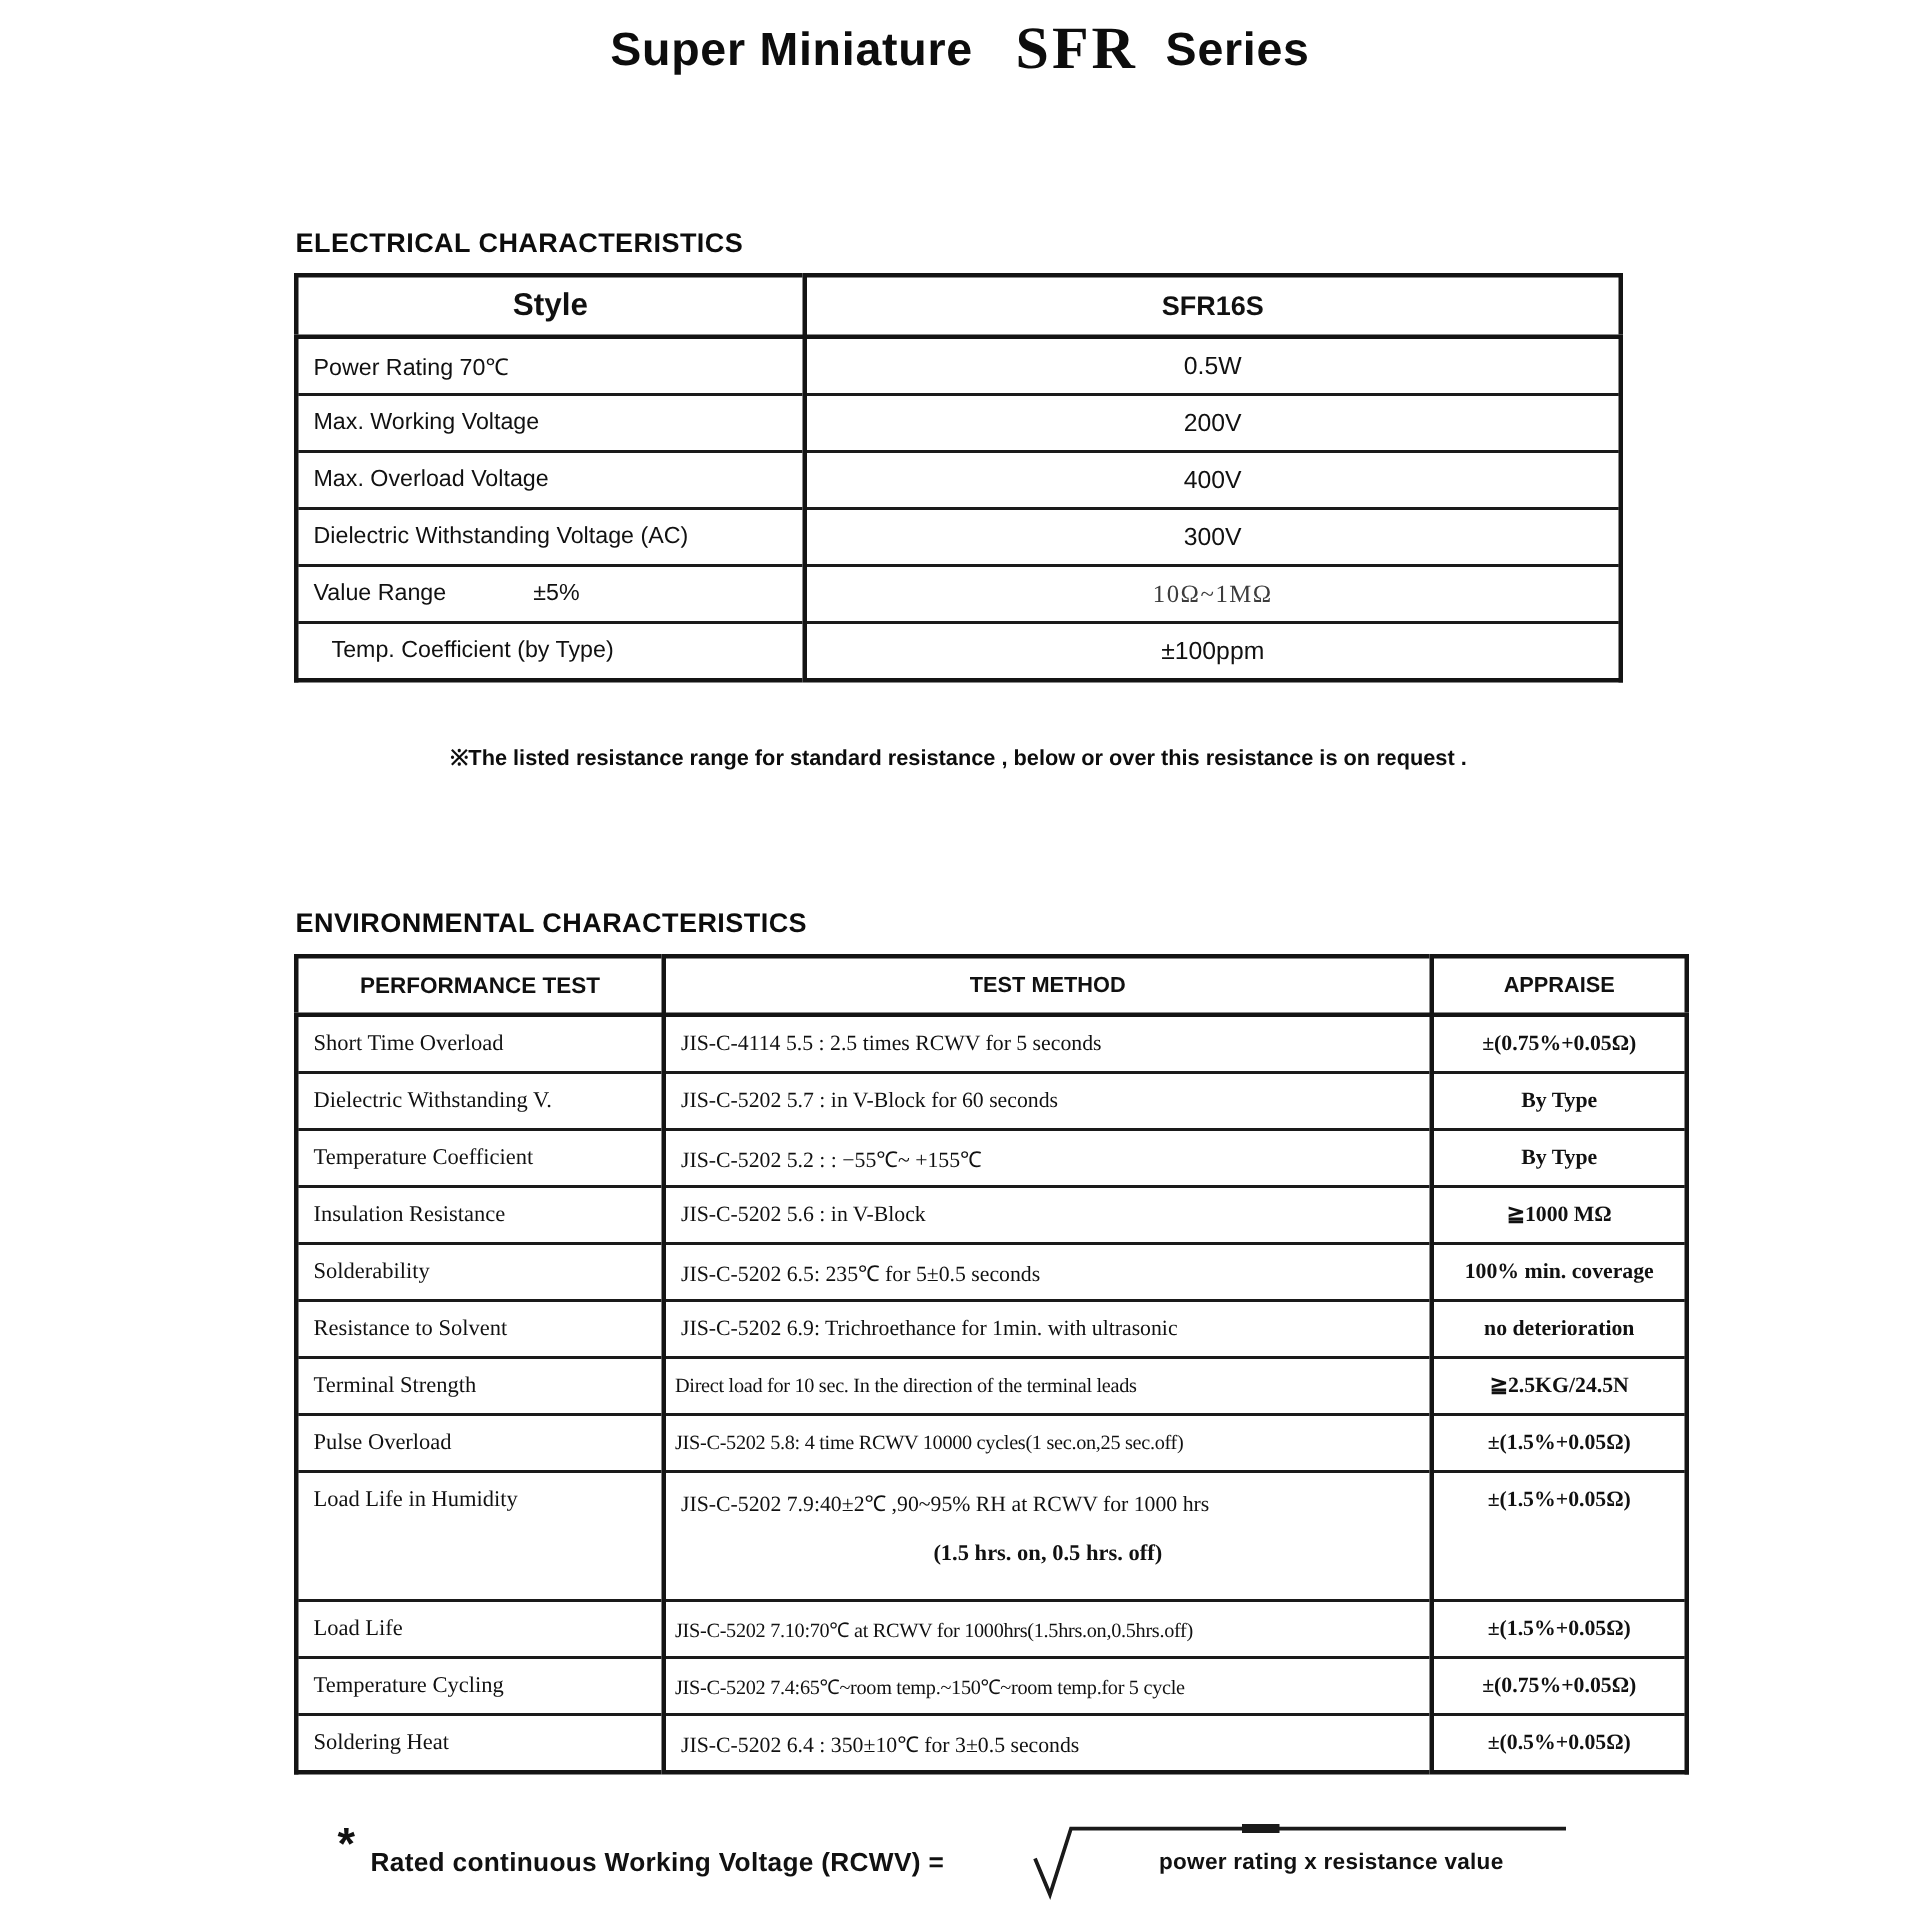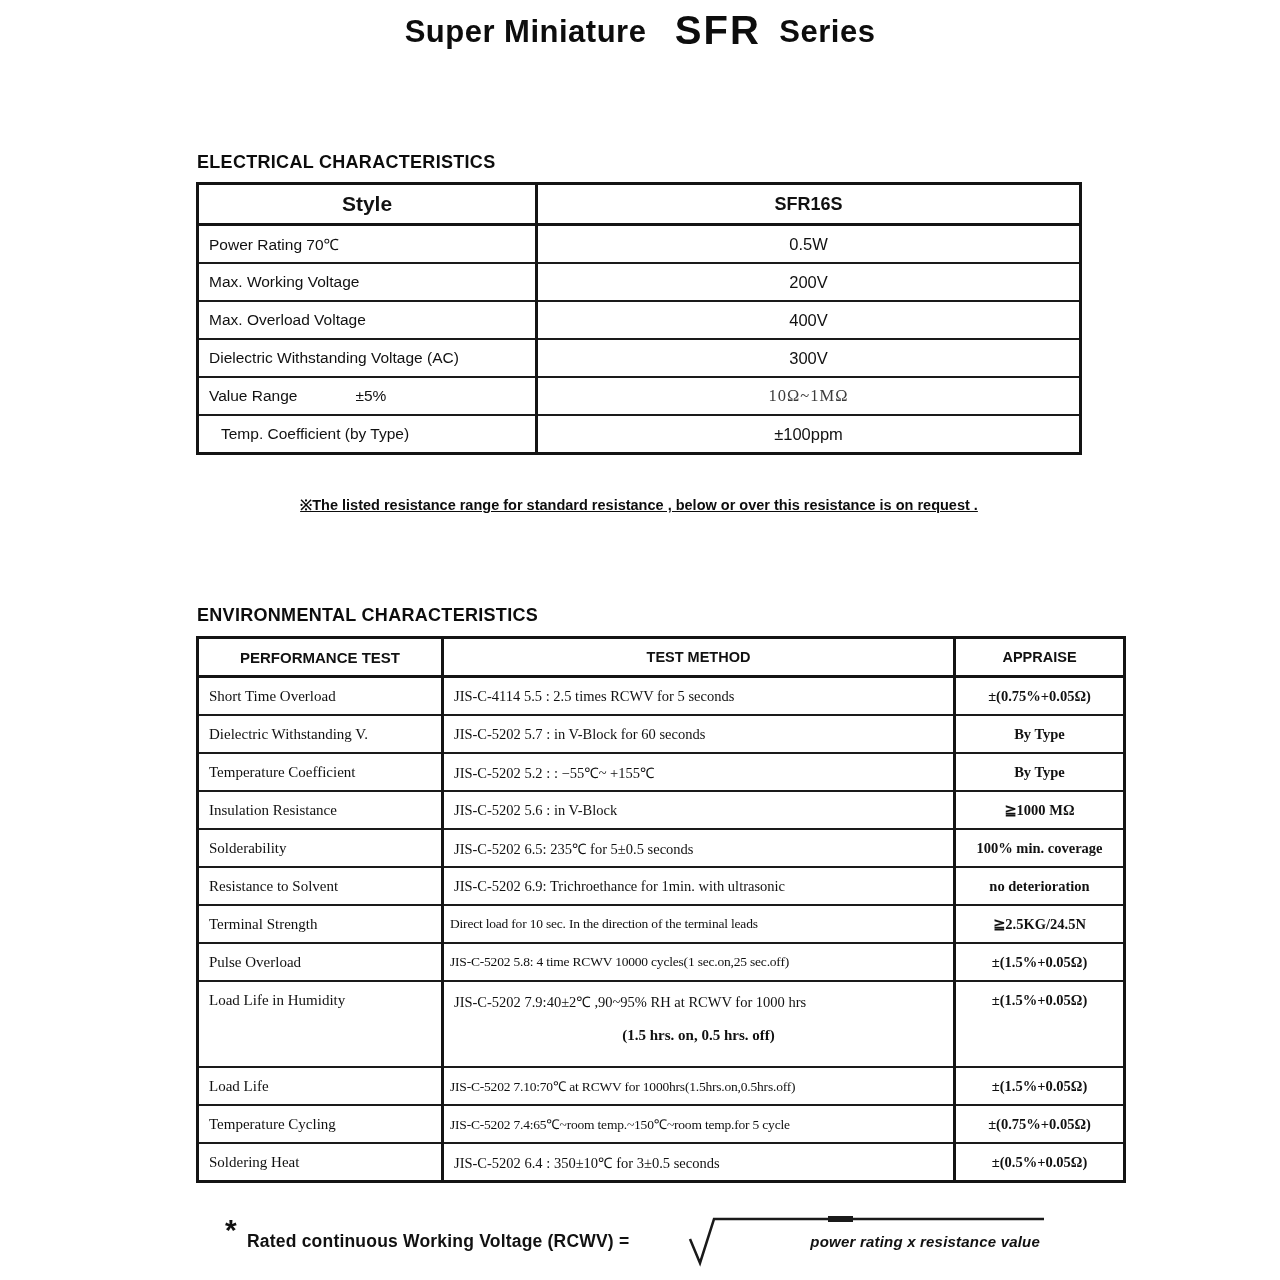--- a/index.html
+++ b/index.html
@@ -6,21 +6,21 @@
   .page{
     position:relative;width:1280px;height:1280px;background:#ffffff;
     font-family:"Liberation Sans", sans-serif;color:#111;overflow:hidden;
   }
   
   .doc-title{
     position:absolute;top:8px;left:0;width:1280px;text-align:center;
     font-weight:bold;color:#0d0d0d;white-space:nowrap;
   }
   .doc-title .t-prefix,.doc-title .t-suffix{font-size:31px;letter-spacing:0.5px;}
-  .doc-title .t-brand{font-size:40px;letter-spacing:2px;margin:0 14px 0 24px;vertical-align:-2px;}
+  .doc-title .t-brand{font-size:40px;letter-spacing:2px;margin:0 14px 0 24px;vertical-align:-2px;font-family:Liberation Serif, serif;}
   
   .sec-heading{
     position:absolute;left:197px;font-size:18px;font-weight:bold;color:#0d0d0d;letter-spacing:0.3px;
   }
   
   table{border-collapse:collapse;table-layout:fixed;}
   .tbl{position:absolute;background:#fff;border:3px solid #141414;}
   .tbl td,.tbl th{border:2px solid #1a1a1a;padding:0 10px;overflow:hidden;white-space:nowrap;}
   
   .elec{left:196px;top:182px;width:886px;}
@@ -30,43 +30,43 @@
   .elec thead th{border-bottom:3px solid #141414;}
   .elec .h-style{font-size:21px;text-align:center;}
   .elec .h-model{font-size:18px;text-align:center;}
   .elec td.val{text-align:center;font-size:16.5px;}
   .elec td.val.serif{font-family:"Liberation Serif", serif;color:#3c3c3c;letter-spacing:1px;}
   .elec .note{margin-left:58px;}
   .elec .indent{padding-left:22px;}
   
   .footnote{
     position:absolute;left:196px;top:494px;width:886px;text-align:center;
-    font-size:14.5px;font-weight:bold;color:#0d0d0d;white-space:nowrap;text-decoration:underline;
+    font-size:14.5px;font-weight:bold;color:#0d0d0d;white-space:nowrap;
   }
   
   .env{left:196px;top:636px;width:882px;}
   .env th{height:36px;font-size:16px;font-weight:bold;text-align:center;border-bottom:3px solid #141414;}
   .env td{height:36px;font-family:Liberation Serif, serif;}
   .env .c1{width:222px;border-right:3px solid #141414;font-size:15px;}
   .env .c2{width:489px;border-right:3px solid #141414;font-size:14.5px;}
   .env .c3{width:159px;text-align:center;font-weight:bold;font-size:14.5px;padding:0 4px;}
   .env td.tight{font-size:13.5px;padding:0 6px;letter-spacing:-0.2px;}
   .env .tall{height:74px;vertical-align:top;}
   .env .tall .line1{margin-top:9px;}
   .env .tall .line2{margin-top:16px;text-align:center;font-weight:bold;font-size:15px;}
   .env .tall.c1{padding-top:10px;}
   .env .tall.c3{vertical-align:top;padding-top:10px;}
   
   .footer{position:absolute;left:0;top:1205px;width:1280px;height:70px;}
   .f-marker{position:absolute;left:225px;top:8px;font-size:30px;font-weight:bold;}
   .f-label{position:absolute;left:247px;top:26px;font-size:17.5px;font-weight:bold;letter-spacing:0.2px;}
   .f-radical{position:absolute;left:688px;top:6px;}
   .f-radicand{
-    position:absolute;left:735px;top:28px;width:305px;text-align:right;
-    font-size:15px;font-weight:bold;letter-spacing:0.2px;font-style:italic;
+    position:absolute;left:735px;top:28px;width:305px;text-align:center;
+    font-size:15px;font-weight:bold;letter-spacing:0.2px;
   }
 </style>
 </head>
 <body>
 
 <div class="page">
 
   <div class="doc-title">
     <span class="t-prefix">Super Miniature</span>
     <span class="t-brand">SFR</span>

